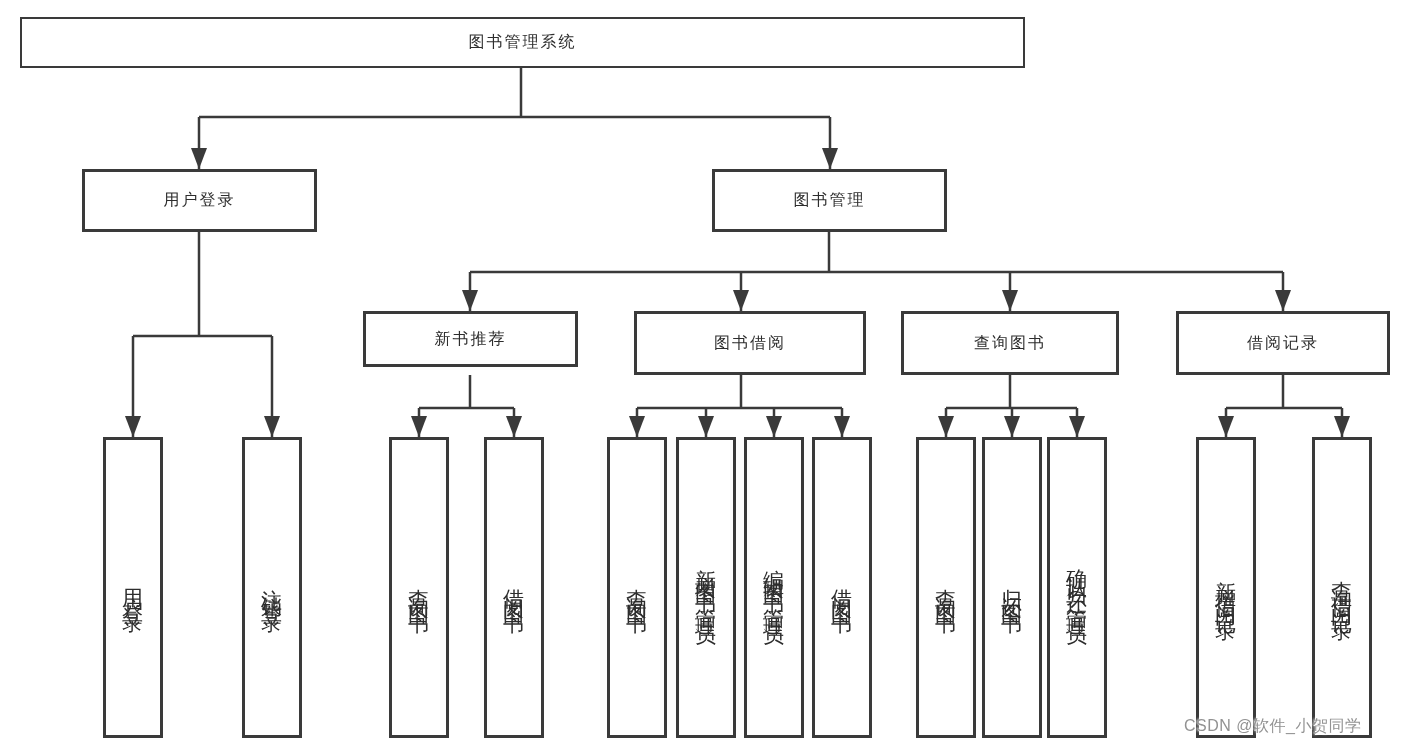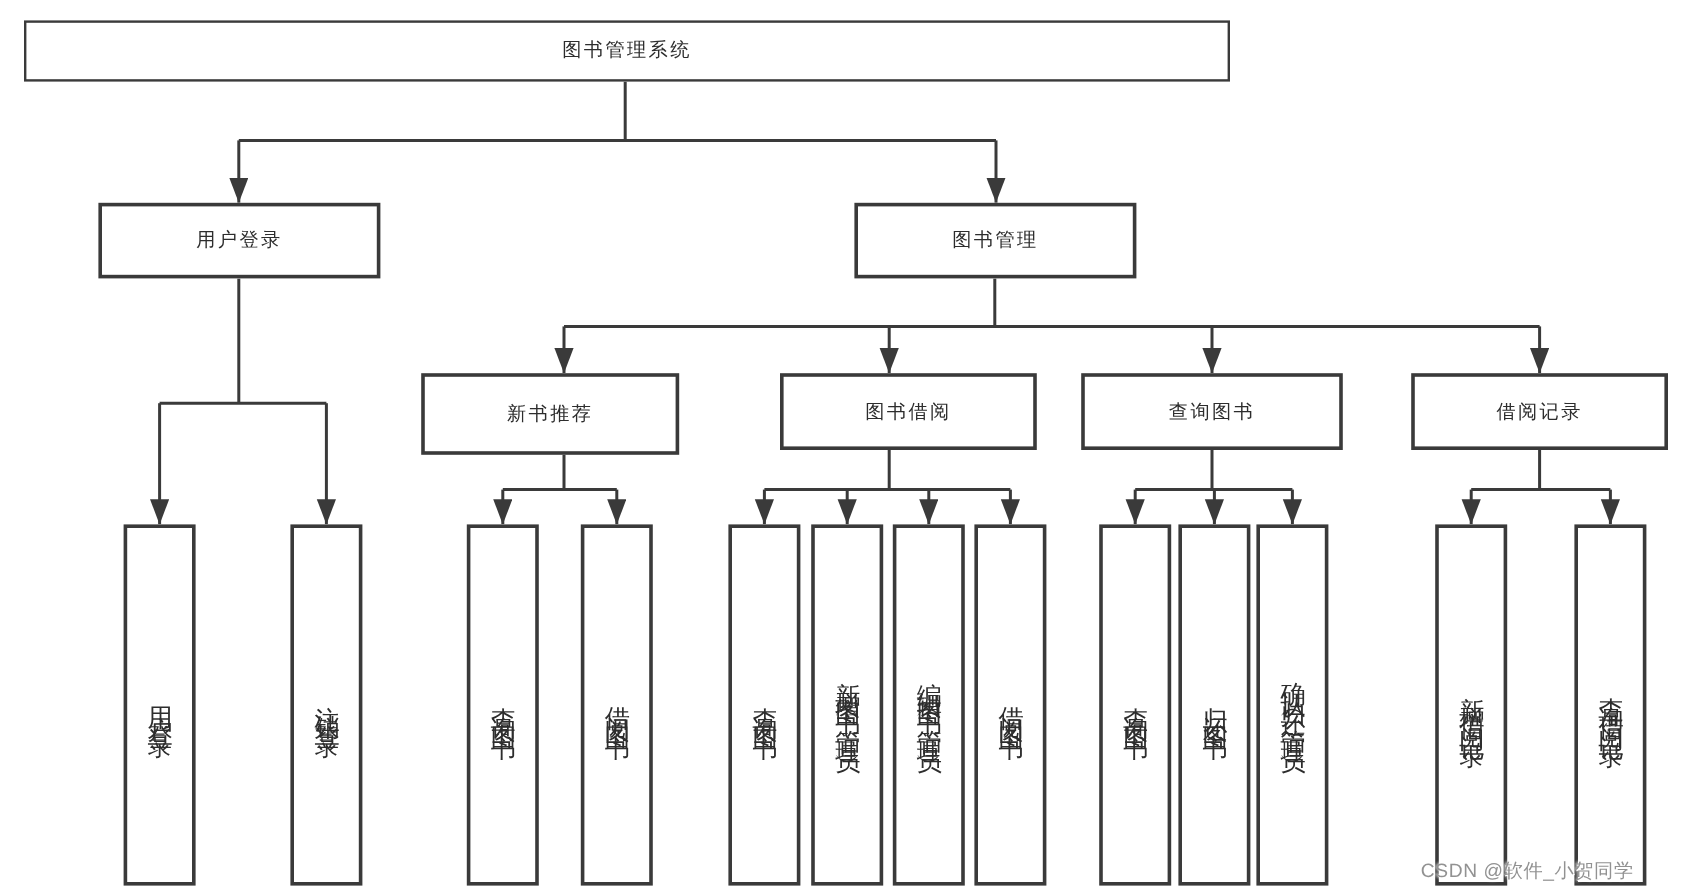--- a/index.html
+++ b/index.html
@@ -92,24 +92,24 @@
     <span>图书管理系统</span>
   </div>
 
   <div class="box h" style="left:82px; top:169px; width:235px; height:63px">
     <span>用户登录</span>
   </div>
   <div class="box h" style="left:712px; top:169px; width:235px; height:63px">
     <span>图书管理</span>
   </div>
 
-  <div class="box h" style="left:351px; top:311px; width:215px; height:68px">
+  <div class="box h" style="left:363px; top:311px; width:215px; height:56px">
     <span>新书推荐</span>
   </div>
-  <div class="box h" style="left:650px; top:311px; width:214px; height:64px">
+  <div class="box h" style="left:634px; top:311px; width:232px; height:64px">
     <span>图书借阅</span>
   </div>
   <div class="box h" style="left:901px; top:311px; width:218px; height:64px">
     <span>查询图书</span>
   </div>
   <div class="box h" style="left:1176px; top:311px; width:214px; height:64px">
     <span>借阅记录</span>
   </div>
 
   <div class="box v" style="left:103px; top:437px; width:60px; height:301px">

